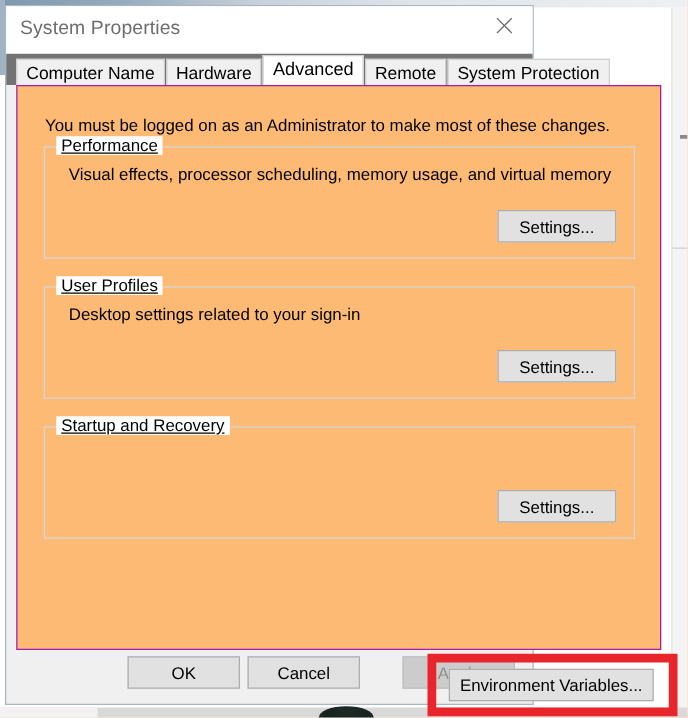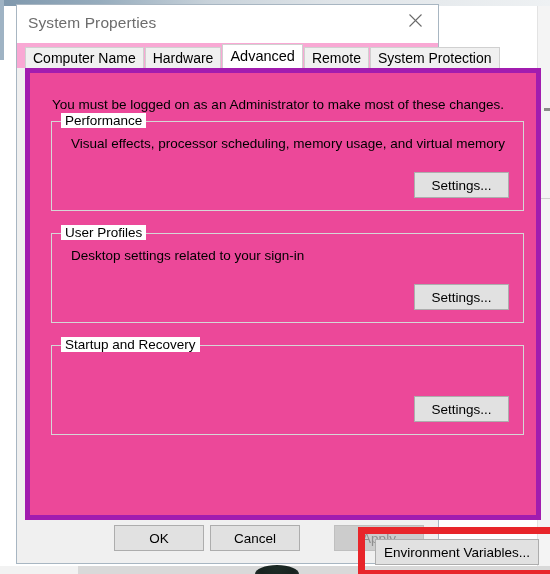--- a/index.html
+++ b/index.html
@@ -69,21 +69,21 @@
   .bg-right-line {
     position: absolute;
     right: 0; top: 198px;
     width: 12px; height: 1px;
     background: #d0d0d0;
   }
 
   
   #dialog {
     position: absolute;
-    left: 16px; top: 4px;
+    left: 4px; top: 4px;
     width: 423px;
     height: 560px;
     background: #f0f0f0;
     border: 1px solid #a8b6c2;
     box-sizing: border-box;
   }
 
   .titlebar {
     position: relative;
     height: 38px;
@@ -109,21 +109,21 @@
     cursor: default;
   }
   .close-btn svg { display: block; }
 
   
   .tabstrip {
     position: absolute;
     left: 0; top: 38px;
     width: 100%;
     height: 25px;
-    background: #f9a8d4;
+    background: #737373;
   }
   .tabs {
     position: absolute;
     left: 8px;
     top: 2px;
     display: flex;
     align-items: flex-end;
     height: 23px;
   }
   .tab {
@@ -151,22 +151,22 @@
     z-index: 3;
   }
 
   
   .panel {
     position: absolute;
     left: 8px;
     top: 63px;
     width: 516px;
     height: 452px;
-    background: #ec4899;
-    border: 5px solid #a21caf;
+    background: #fdba74;
+    border: 1px solid #a21caf;
     box-sizing: border-box;
   }
 
   .admin-note {
     position: absolute;
     left: 22px;
     top: 24px;
     font-size: 13.5px;
     color: #000000;
     white-space: nowrap;
@@ -182,20 +182,21 @@
   }
   .group-legend {
     position: absolute;
     left: 9px;
     top: -9px;
     background: #ffffff;
     padding: 0 4px;
     font-size: 13.5px;
     color: #000000;
     white-space: nowrap;
+    text-decoration: underline;
   }
   .group-desc {
     position: absolute;
     left: 19px;
     top: 14px;
     font-size: 13.5px;
     color: #000000;
     white-space: nowrap;
   }
 

